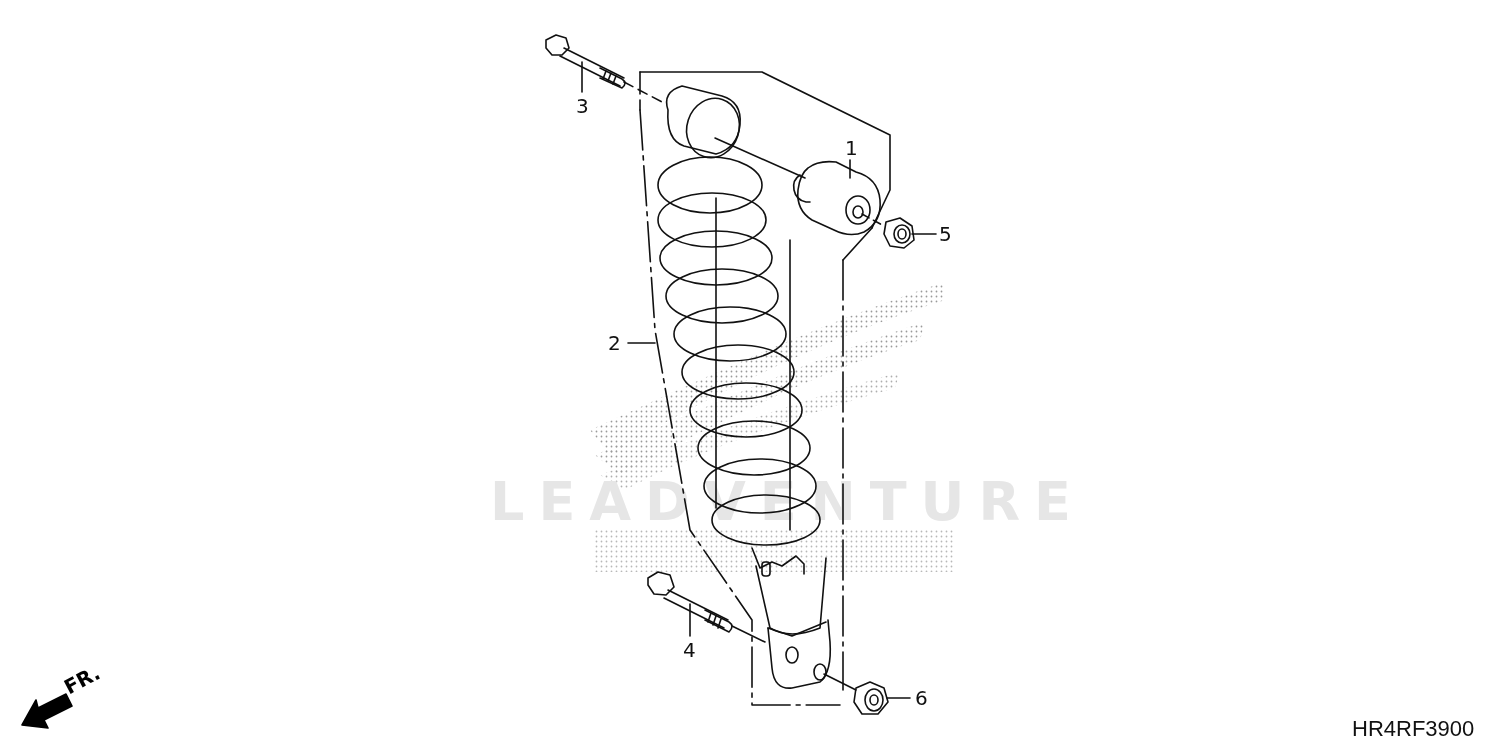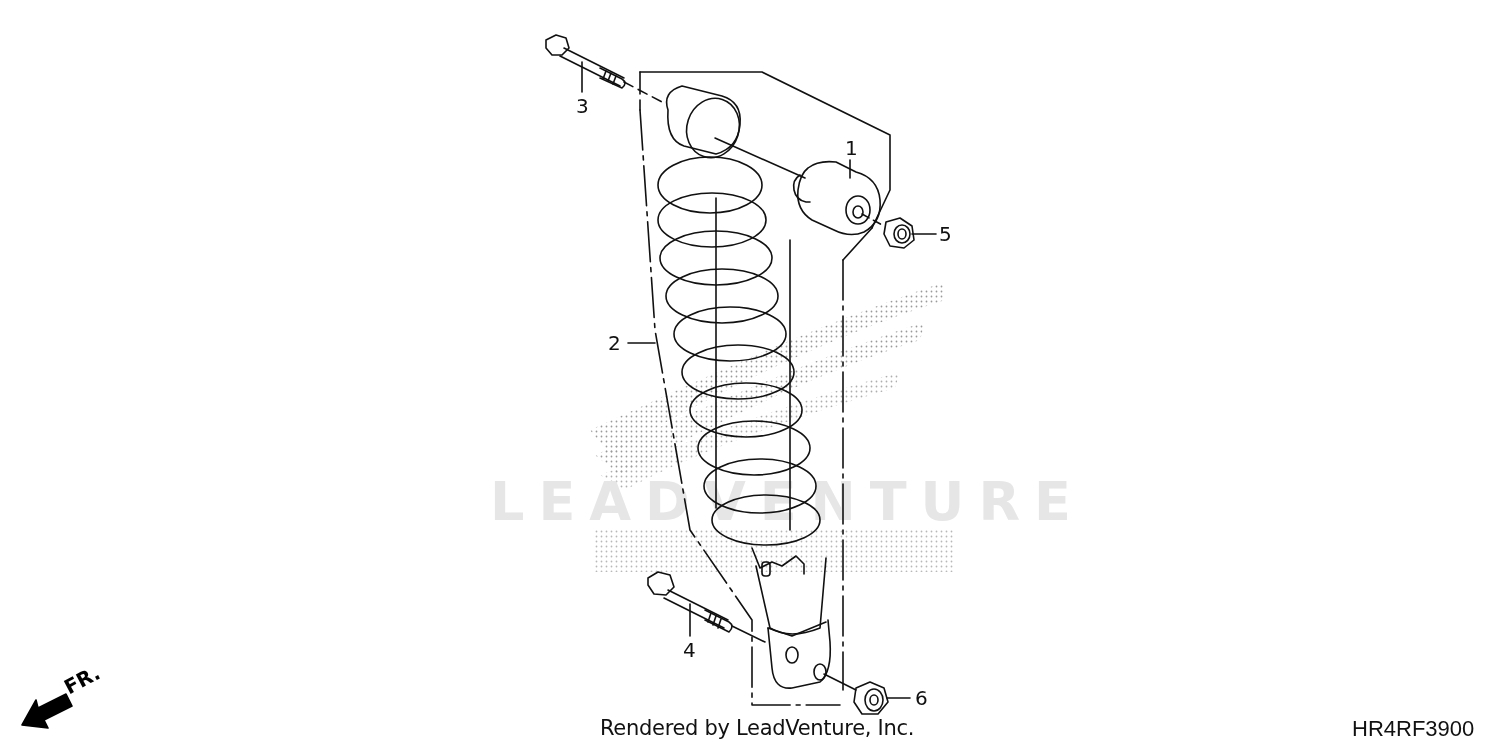--- a/index.html
+++ b/index.html
@@ -132,15 +132,14 @@
 
   <span class="callout" style="left:845px; top:138px;">1</span>
   <span class="callout" style="left:608px; top:333px;">2</span>
   <span class="callout" style="left:576px; top:96px;">3</span>
   <span class="callout" style="left:683px; top:640px;">4</span>
   <span class="callout" style="left:939px; top:224px;">5</span>
   <span class="callout" style="left:915px; top:688px;">6</span>
 
   <span class="fr-label">FR.</span>
 
-  <span class="credit">Rendered by LeadVenture, Inc.</span>
   <span class="diagram-code">HR4RF3900</span>
 </div>
 
 </body></html>

